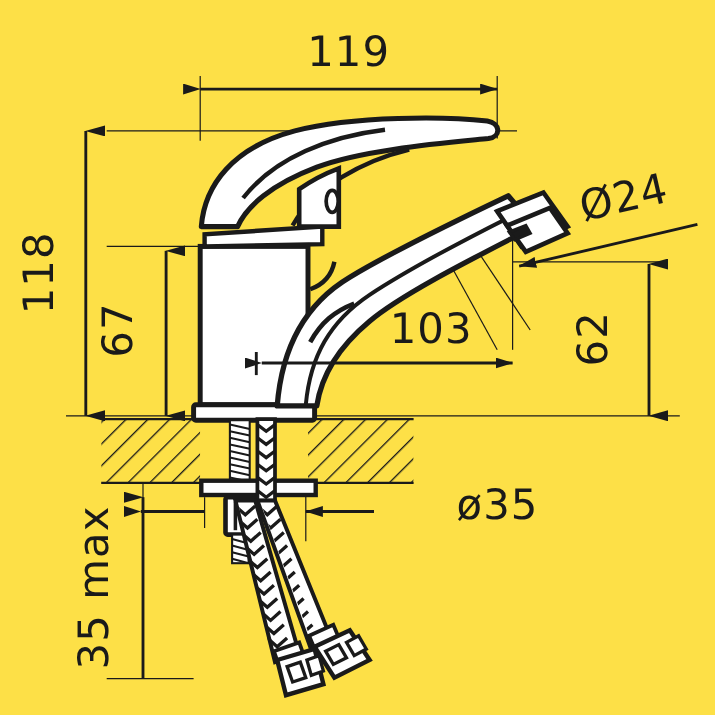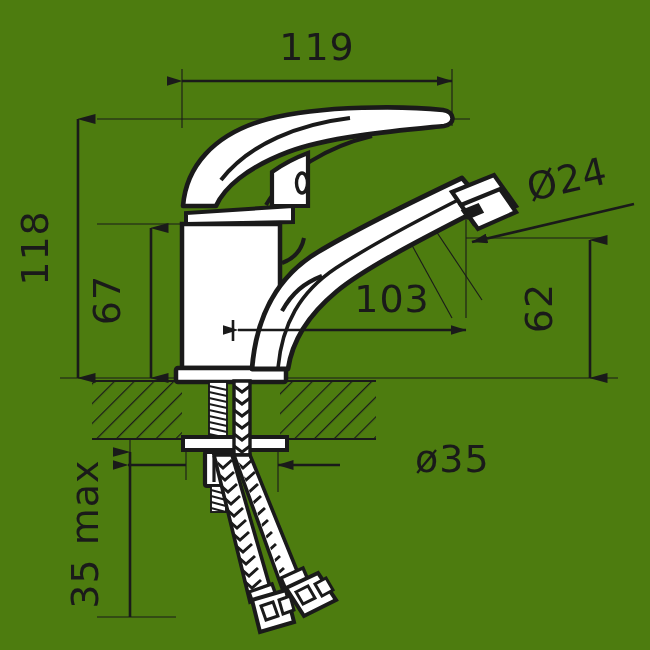--- a/index.html
+++ b/index.html
@@ -1,19 +1,19 @@
 <!DOCTYPE html>
 <html><head>
 <meta charset="utf-8">
 <style>
   html,body{margin:0;padding:0;background:#ffffff;}
   #root{
     position:relative;
     width:650px;height:650px;
-    background:#4d7c0f;
+    background:#fde047;
     font-family:"DejaVu Sans","Liberation Sans",sans-serif;
     overflow:hidden;
   }
   #root svg{position:absolute;left:0;top:0;}
   .dimtext{
     font-family:"DejaVu Sans","Liberation Sans",sans-serif;
     font-size:38px;
     fill:#1a1a1a;
     letter-spacing:1px;
   }

